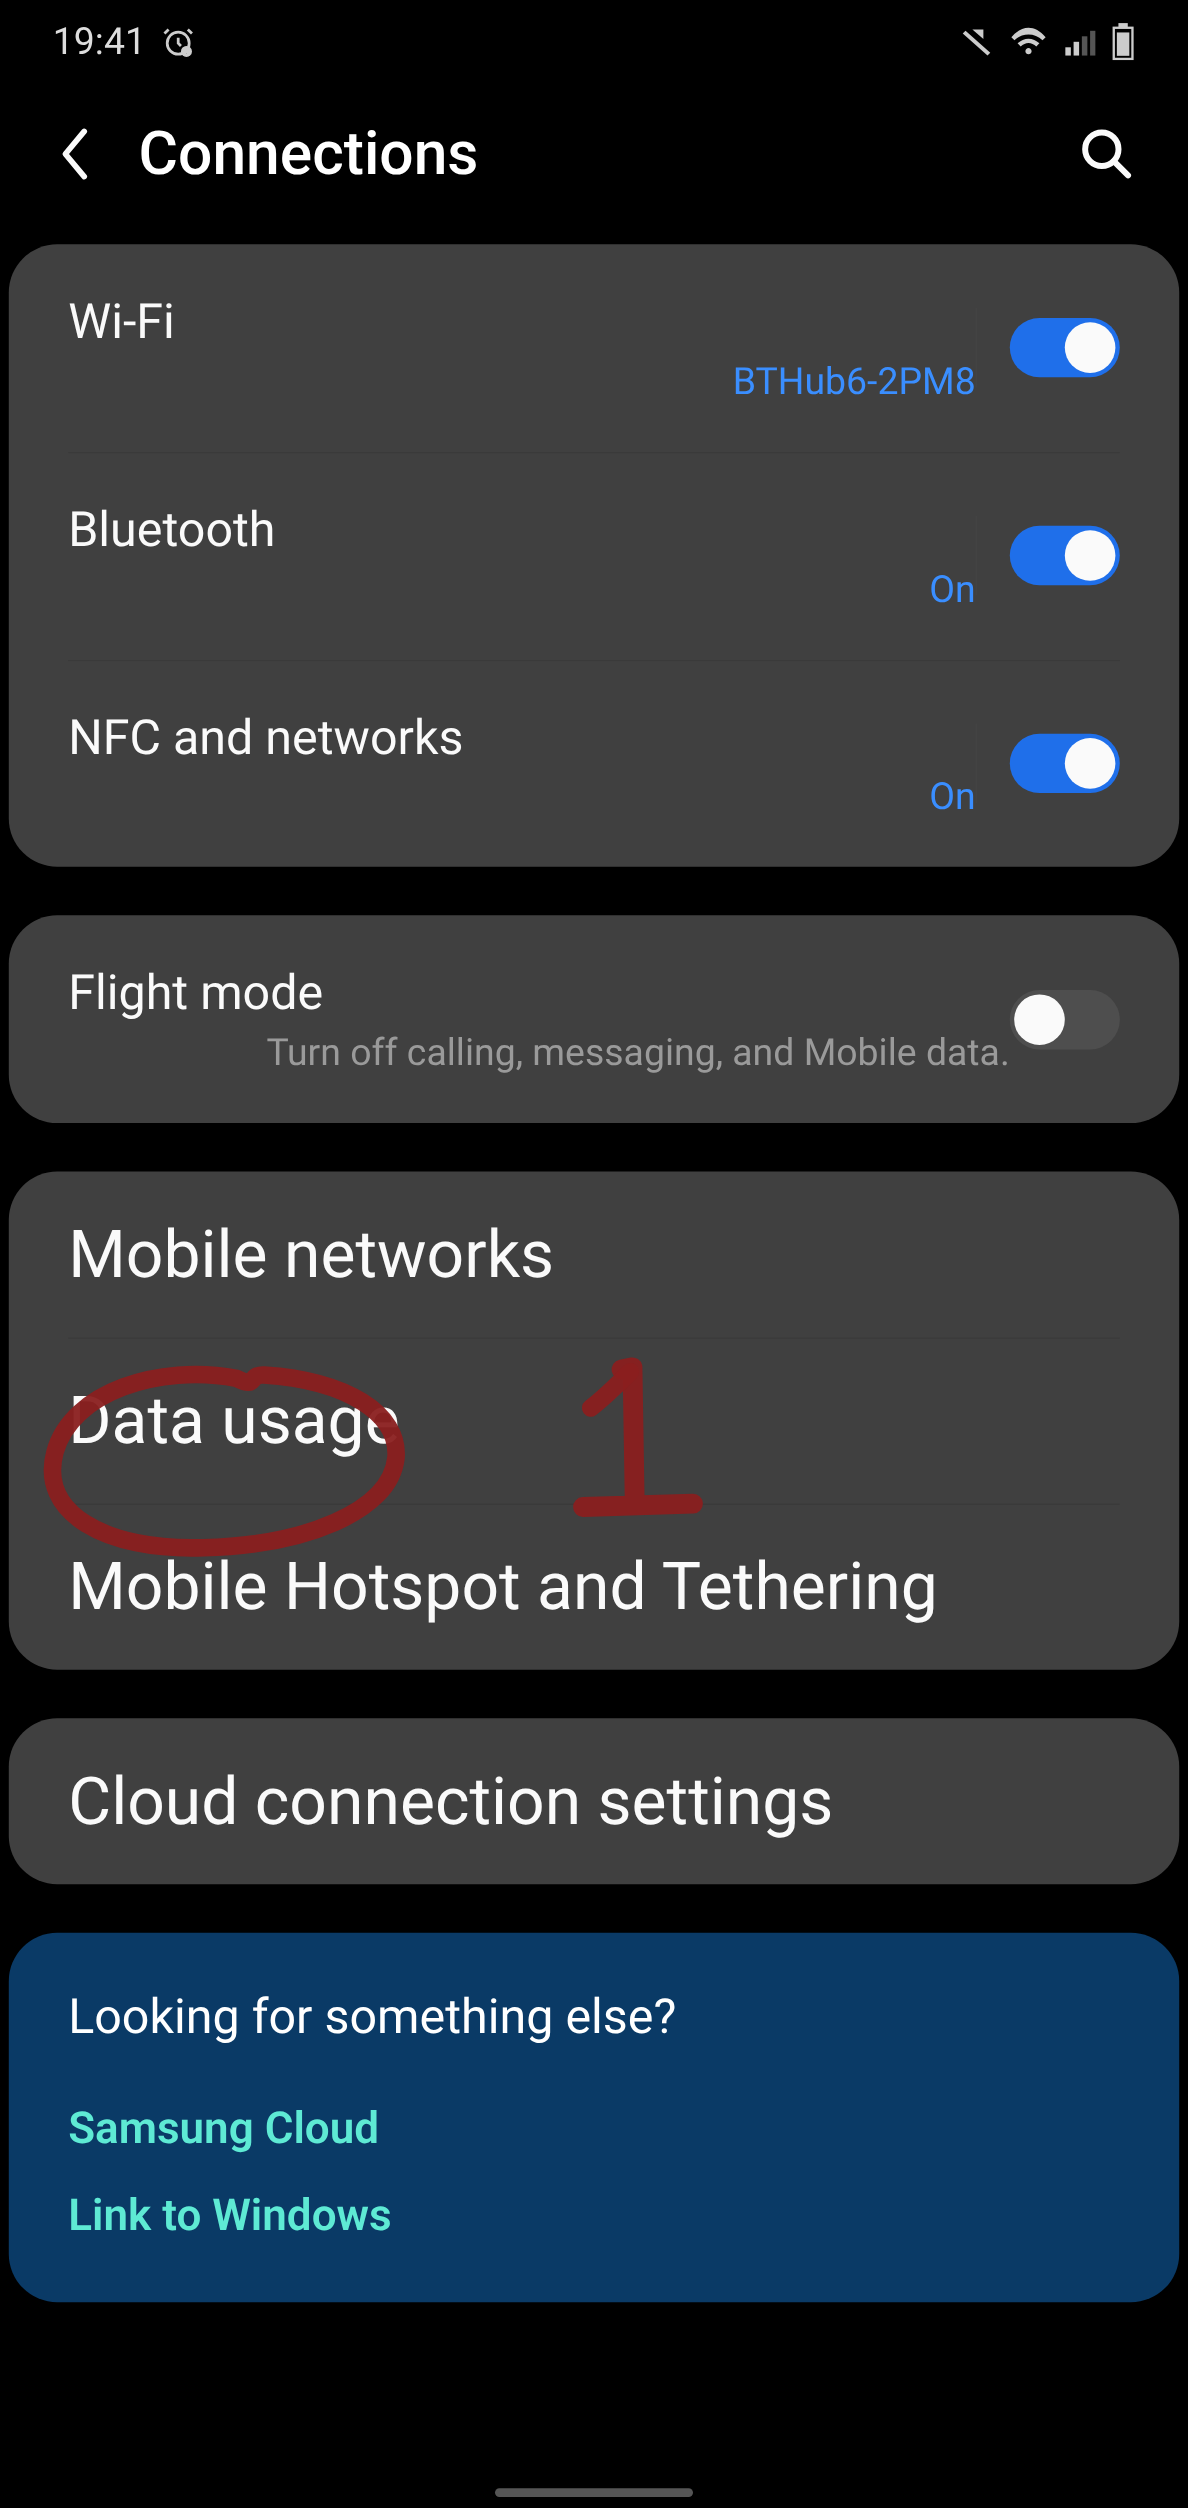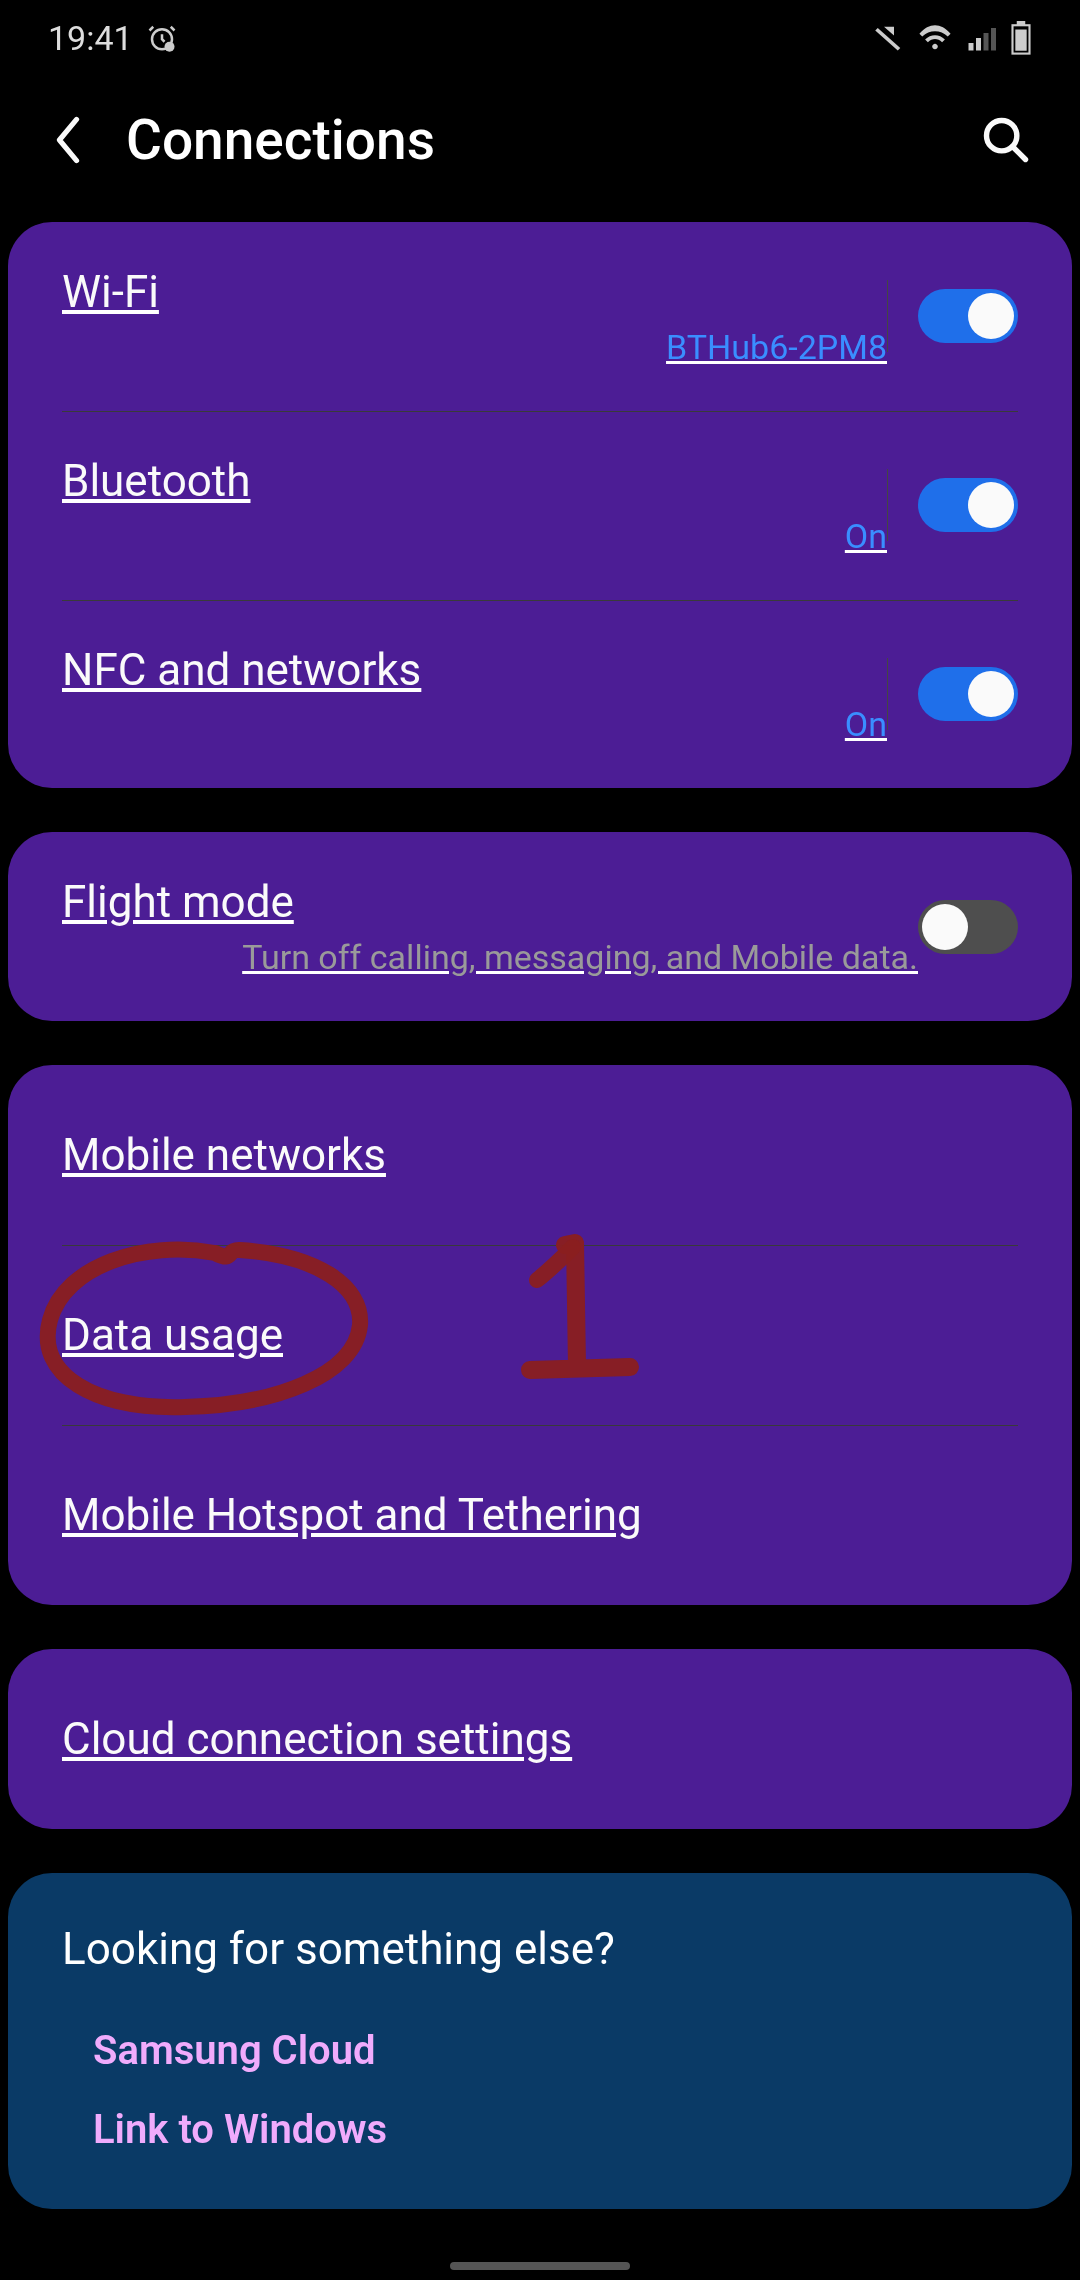--- a/index.html
+++ b/index.html
@@ -42,25 +42,24 @@
   font-size: 55px;
   font-weight: 500;
   margin-left: 38px;
   flex: 1;
 }
 .search {
   width: 52px;
   height: 52px;
 }
 .card {
-  background: #4c1d95;
+  background: #404040;
   border-radius: 44px;
   margin: 0 8px 44px 8px;
   overflow: hidden;
-  text-decoration: underline;
 }
 .row {
   display: flex;
   align-items: center;
   justify-content: space-between;
   padding: 44px 54px;
   position: relative;
 }
 .row + .row::before {
   content: "";
@@ -106,22 +105,22 @@
   position: absolute;
   top: 4px;
   width: 46px;
   height: 46px;
   border-radius: 50%;
   background: #fafafa;
 }
 .toggle.on .thumb { right: 4px; }
 .toggle.off .thumb { left: 4px; }
 .simple-row {
-  padding: 64px 54px;
-  font-size: 44px;
+  padding: 40px 54px;
+  font-size: 60px;
   color: #fafafa;
   position: relative;
 }
 .simple-row + .simple-row::before {
   content: "";
   position: absolute;
   left: 54px;
   right: 54px;
   top: 0;
   height: 1px;
@@ -133,24 +132,23 @@
   margin: 0 8px;
   padding: 50px 54px 40px 54px;
 }
 .suggest-title {
   font-size: 44px;
   color: #ffffff;
   margin-bottom: 36px;
 }
 .suggest-link {
   font-size: 40px;
-  color: #f0abfc;
+  color: #5eead4;
   font-weight: 600;
   padding: 16px 0;
-  margin-left: 31px;
 }
 .nav-indicator {
   position: absolute;
   bottom: 10px;
   left: 50%;
   transform: translateX(-50%);
   width: 180px;
   height: 8px;
   border-radius: 4px;
   background: #555;

